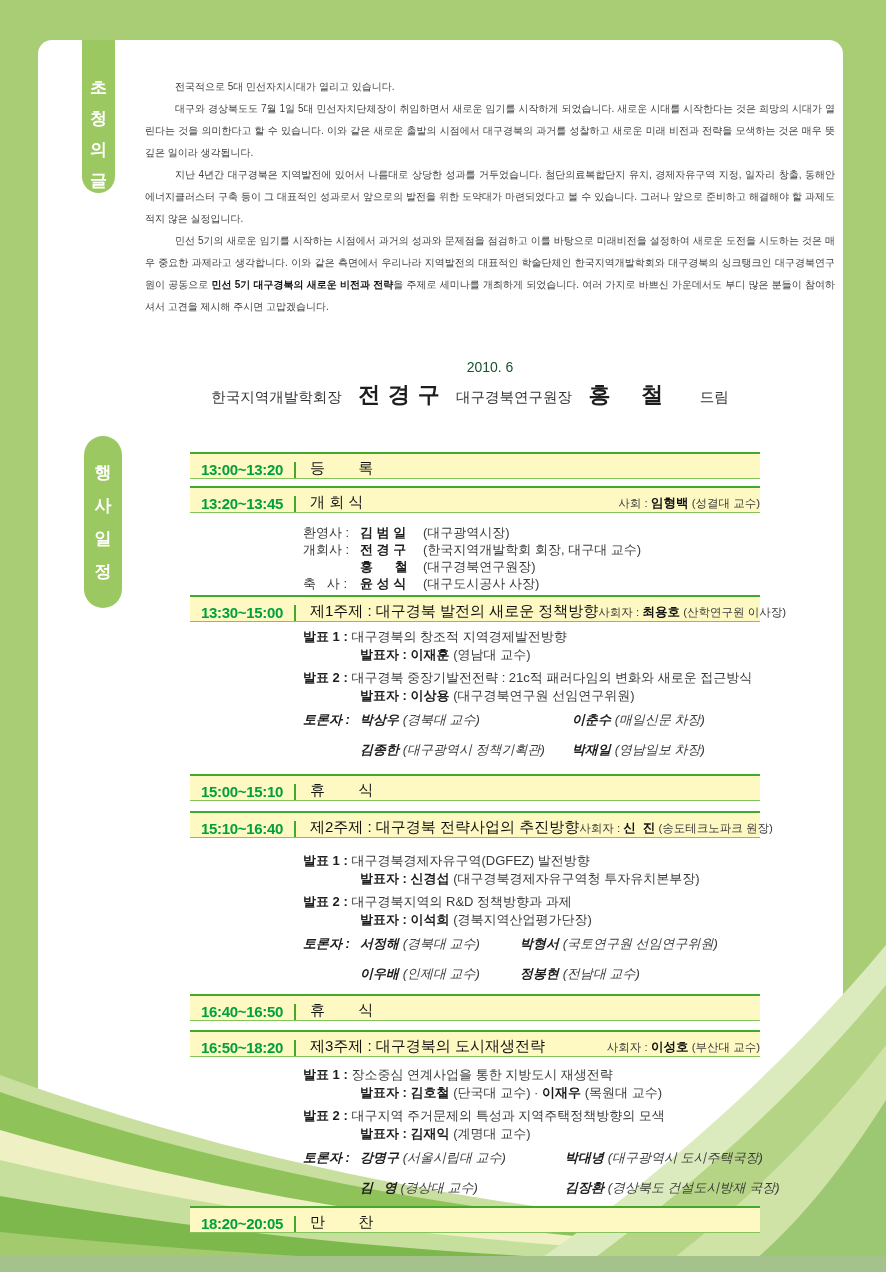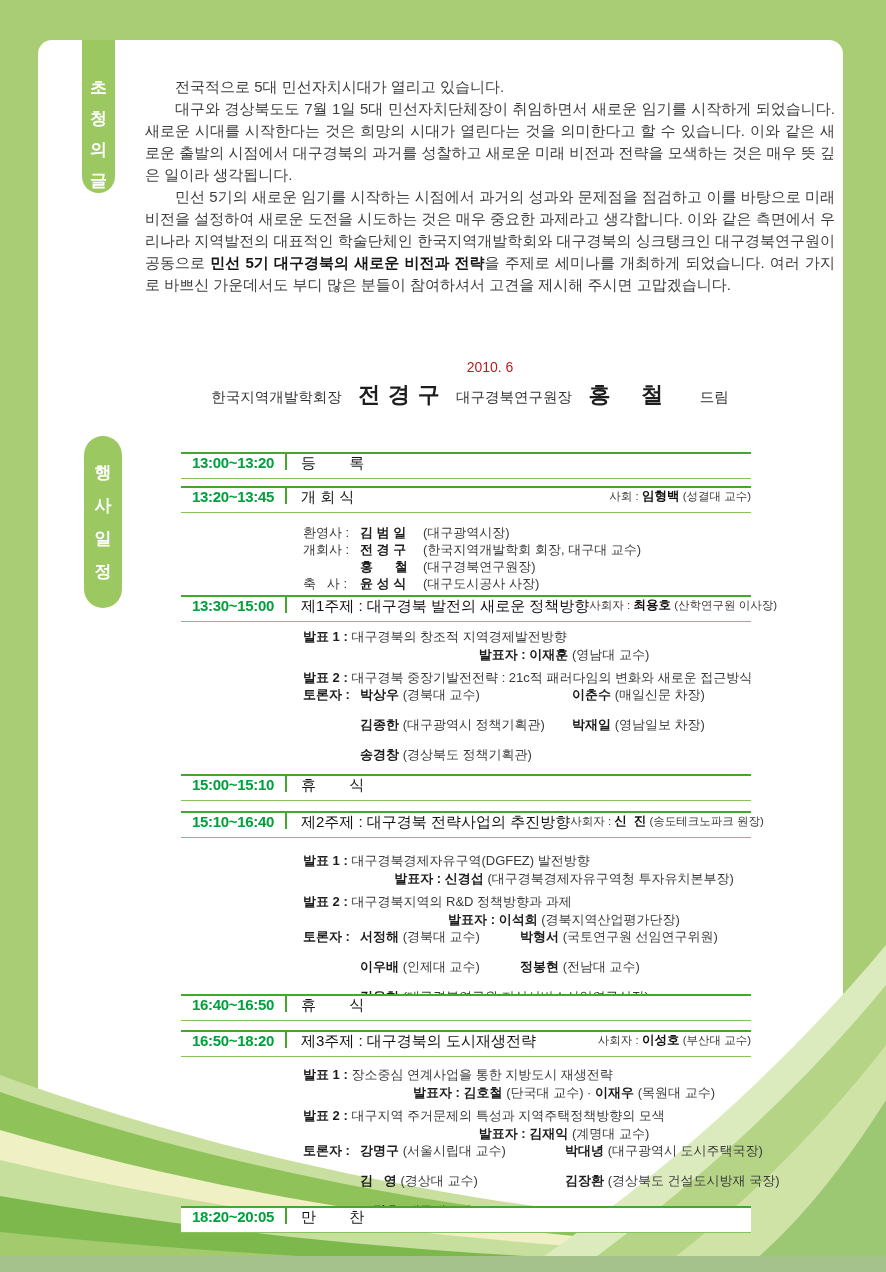--- a/index.html
+++ b/index.html
@@ -16,54 +16,54 @@
   
   .tab{
     position:absolute;z-index:4;background:#9cc862;color:#fff;font-weight:bold;
     font-size:17px;display:flex;flex-direction:column;align-items:center;box-sizing:border-box;
   }
   .tab1{left:82px;top:40px;width:33px;height:153px;border-radius:0 0 17px 17px;padding-top:36px;gap:8px;}
   .tab2{left:84px;top:436px;width:38px;height:172px;border-radius:19px;justify-content:center;gap:10px;}
   
   .invite{
     position:absolute;z-index:3;left:145px;top:76px;width:690px;
-    font-size:15px;line-height:22px;color:#3d3d3d;text-align:justify;
+    font-size:10px;line-height:22px;color:#3d3d3d;text-align:justify;
   }
   .invite p{margin:0;text-indent:30px;}
   .invite b{color:#161616;}
-  .date{position:absolute;z-index:3;left:145px;top:359px;width:690px;text-align:center;font-size:14px;color:#b91c1c;}
+  .date{position:absolute;z-index:3;left:145px;top:359px;width:690px;text-align:center;font-size:14px;color:#14532d;}
   .sig{position:absolute;z-index:3;left:80px;top:380px;width:780px;text-align:center;color:#333;}
   .sig-title{font-size:14.5px;margin-top:42px;}
   .sig-name{
     font-family:"DejaVu Serif","Liberation Serif",serif;font-size:22px;font-weight:bold;
     white-space:pre;margin:0 12px;color:#1d1d1d;
   }
   .sig-suffix{font-size:14.5px;margin-left:20px;}
   
   .srow{
-    position:absolute;z-index:5;left:181px;width:570px;height:27px;box-sizing:border-box;
-    border-top:2px solid #43a82c;border-bottom:1px solid #85c45c;background:#ffffff;
-    display:flex;align-items:flex-start;
+    position:absolute;z-index:5;left:190px;width:570px;height:27px;box-sizing:border-box;
+    border-top:2px solid #43a82c;border-bottom:1px solid #85c45c;background:#fef9c3;
+    display:flex;align-items:flex-end;
   }
   .time{width:104px;text-align:center;font-weight:bold;font-size:15px;color:#00a13c;letter-spacing:-0.3px;flex:none;}
   .vsep{width:2px;height:16px;background:#43a82c;flex:none;}
   .rtitle{font-weight:normal;font-size:15px;color:#121212;padding-left:14px;white-space:pre;}
   .mod{margin-left:auto;font-size:11.5px;color:#3a3a3a;white-space:nowrap;}
   .mod b{font-size:12.5px;color:#111;white-space:pre;}
   
   .details{position:absolute;z-index:5;left:303px;width:465px;font-size:13px;line-height:17px;color:#3a3a3a;}
   .d-line{display:flex;}
   .d-label{flex:none;width:57px;white-space:pre;}
   .d-name{flex:none;width:63px;font-weight:bold;white-space:pre;color:#1c1c1c;}
   .d-affil{white-space:nowrap;}
   .pres + .pres{margin-top:6px;}
   .pres-t{white-space:nowrap;}
   .pres-t b,.pres-p b{color:#1c1c1c;}
-  .pres-p{margin:1px 0 0 57px;white-space:nowrap;text-align:center;}
-  .disc{display:flex;}
+  .pres-p{margin:1px 0 0 57px;white-space:nowrap;}
+  .disc{display:flex;margin-top:7px;font-style:italic;}
   .d-lab{flex:none;width:57px;font-weight:bold;color:#1c1c1c;white-space:pre;}
   .grid{flex:1;display:grid;grid-auto-flow:row;row-gap:13px;}
   .g1{grid-template-columns:212px 1fr;}
   .g2{grid-template-columns:160px 1fr;}
   .g3{grid-template-columns:205px 1fr;}
   .cell{white-space:nowrap;}
   .cell b{color:#1c1c1c;white-space:pre;}
 </style>
 </head>
 <body>
@@ -96,20 +96,21 @@
 <div class="tab tab2">
   <span>행</span>
   <span>사</span>
   <span>일</span>
   <span>정</span>
 </div>
 
 <div class="invite">
   <p>전국적으로 5대 민선자치시대가 열리고 있습니다.</p>
   <p>대구와 경상북도도 7월 1일 5대 민선자치단체장이 취임하면서 새로운 임기를 시작하게 되었습니다. 새로운 시대를 시작한다는 것은 희망의 시대가 열린다는 것을 의미한다고 할 수 있습니다. 이와 같은 새로운 출발의 시점에서 대구경북의 과거를 성찰하고 새로운 미래 비전과 전략을 모색하는 것은 매우 뜻 깊은 일이라 생각됩니다.</p>
+  <p>지난 4년간 대구경북은 지역발전에 있어서 나름대로 상당한 성과를 거두었습니다. 첨단의료복합단지 유치, 경제자유구역 지정, 일자리 창출, 동해안 에너지클러스터 구축 등이 그 대표적인 성과로서 앞으로의 발전을 위한 도약대가 마련되었다고 볼 수 있습니다. 그러나 앞으로 준비하고 해결해야 할 과제도 적지 않은 실정입니다.</p>
   <p><span>민선 5기의 새로운 임기를 시작하는 시점에서 과거의 성과와 문제점을 점검하고 이를 바탕으로 미래비전을 설정하여 새로운 도전을 시도하는 것은 매우 중요한 과제라고 생각합니다. 이와 같은 측면에서 우리나라 지역발전의 대표적인 학술단체인 한국지역개발학회와 대구경북의 싱크탱크인 대구경북연구원이 공동으로 </span><b>민선 5기 대구경북의 새로운 비전과 전략</b><span>을 주제로 세미나를 개최하게 되었습니다. 여러 가지로 바쁘신 가운데서도 부디 많은 분들이 참여하셔서 고견을 제시해 주시면 고맙겠습니다.</span></p>
 </div>
 
 <div class="date">2010. 6</div>
 
 <div class="sig">
   <span class="sig-title">한국지역개발학회장</span>
   <span class="sig-name">전 경 구</span>
   <span class="sig-title">대구경북연구원장</span>
   <span class="sig-name">홍    철</span>
@@ -167,20 +168,21 @@
   </span>
 </div>
 
 <div class="details" style="top:628px">
   <div class="pres">
     <div class="pres-t"><b>발표 1 :</b> <span>대구경북의 창조적 지역경제발전방향</span></div>
     <div class="pres-p"><b>발표자 :</b> <b>이재훈</b> <span>(영남대 교수)</span></div>
   </div>
   <div class="pres">
     <div class="pres-t"><b>발표 2 :</b> <span>대구경북 중장기발전전략 : 21c적 패러다임의 변화와 새로운 접근방식</span></div>
+    <div class="pres-p"><b>발표자 :</b> <b>이상용</b> <span>(대구경북연구원 선임연구위원)</span></div>
   </div>
   <div class="disc">
     <span class="d-lab">토론자 :</span>
     <div class="grid g1">
       <span class="cell"><b>박상우</b> <span>(경북대 교수)</span></span>
       <span class="cell"><b>이춘수</b> <span>(매일신문 차장)</span></span>
       <span class="cell"><b>김종한</b> <span>(대구광역시 정책기획관)</span></span>
       <span class="cell"><b>박재일</b> <span>(영남일보 차장)</span></span>
       <span class="cell"><b>송경창</b> <span>(경상북도 정책기획관)</span></span>
     </div>

